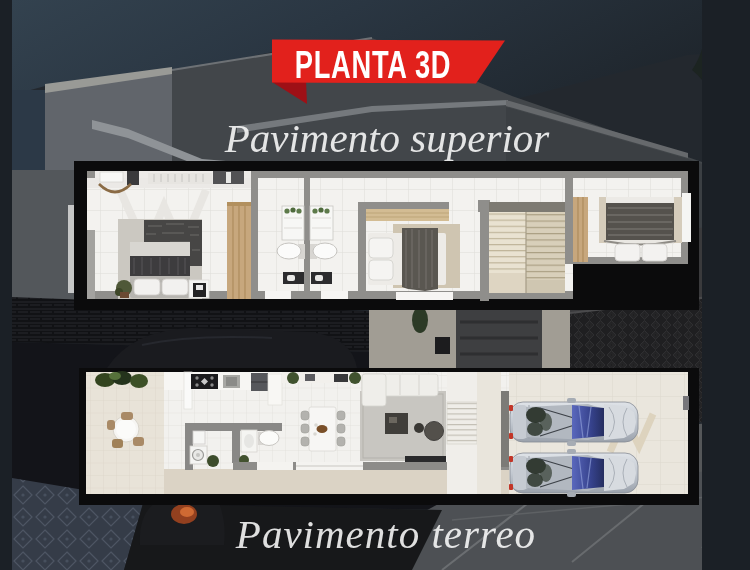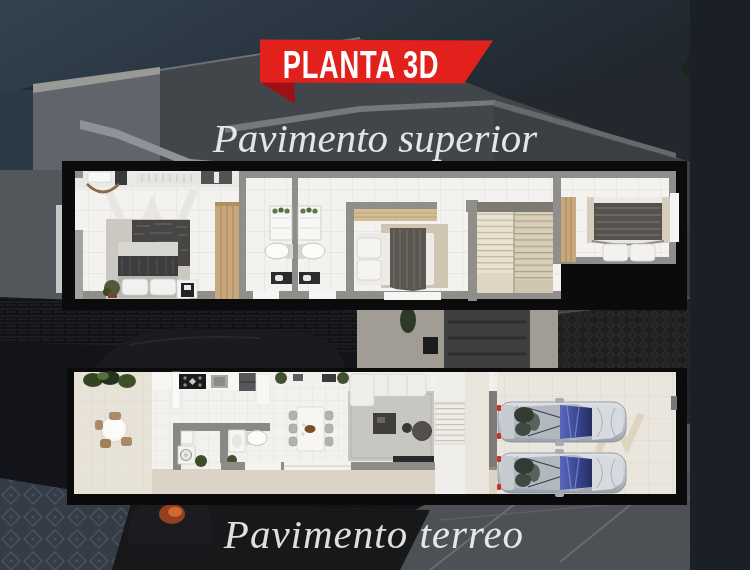--- a/index.html
+++ b/index.html
@@ -1,16 +1,16 @@
 <!DOCTYPE html>
 <html><head>
 <meta charset="utf-8">
 <style>
 html,body{margin:0;padding:0;background:#1b2026;}
-#stage{position:relative;width:690px;height:570px;overflow:hidden;}
+#stage{position:relative;width:690px;height:570px;overflow:hidden;margin-left:12px;}
 svg{display:block}
 </style>
 </head>
 <body>
 <div id="stage">
 <svg width="750" height="570" viewBox="0 0 750 570">
 <defs>
 <linearGradient id="skyG" x1="0" y1="0" x2="1" y2="0.25">
 <stop offset="0" stop-color="#33424f"></stop>
           <stop offset="0.45" stop-color="#2a3642"></stop>

